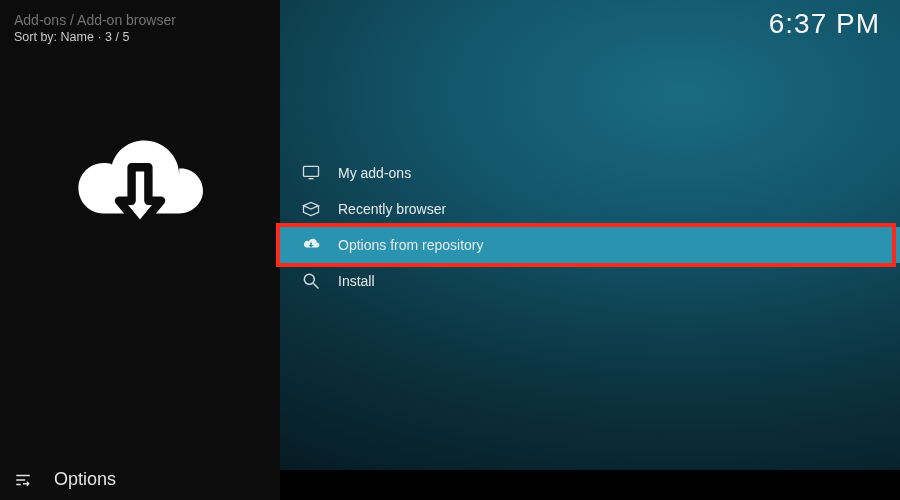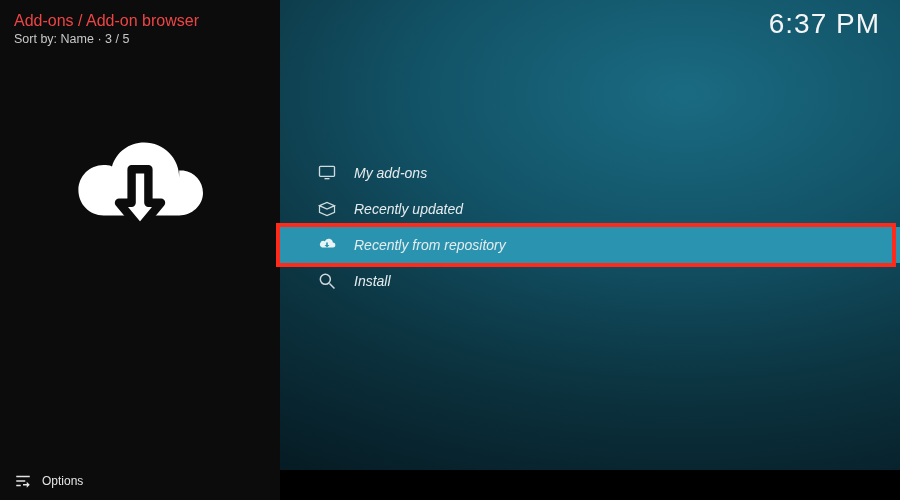--- a/index.html
+++ b/index.html
@@ -12,43 +12,43 @@
   .sidebar {
     width: 280px;
     height: 500px;
     background: #0c0c0d;
     position: relative;
     display: flex;
     flex-direction: column;
   }
   .breadcrumb {
     padding: 12px 14px 0 14px;
-    font-size: 16px;
+    font-size: 14px;
     font-weight: 300;
-    color: #ef4444;
+    color: #737373;
   }
   .sortline {
     padding: 2px 6px 0 14px;
     font-size: 12.5px;
     color: #c8c8c8;
   }
   .cloud-wrap {
     flex: 1;
     display: flex;
     align-items: flex-start;
     justify-content: center;
     padding-top: 70px;
   }
   .cloud-wrap svg { width: 140px; height: 140px; }
   .options-bar {
     display: flex;
     align-items: center;
-    gap: 10px;
+    gap: 22px;
     padding: 10px 14px;
-    font-size: 12px;
+    font-size: 18px;
     color: #e4e4e4;
     cursor: pointer;
   }
   .main {
     flex: 1;
     height: 470px;
     background: radial-gradient(ellipse 900px 520px at 65% 20%, #1a6b82 0%, #125266 30%, #0c3542 55%, #071f28 80%, #041014 100%);
     position: relative;
   }
   .clock {
@@ -63,27 +63,26 @@
   .menu {
     position: absolute;
     top: 155px;
     left: 0;
     right: 0;
   }
   .menu-item {
     display: flex;
     align-items: center;
     height: 36px;
-    padding: 0 0 0 36px;
+    padding: 0 0 0 20px;
     gap: 16px;
     font-size: 14px;
     color: #e6ecee;
     cursor: pointer;
     position: relative;
-    font-style: italic;
   }
   .menu-item .micon {
     width: 22px;
     height: 22px;
     display: flex;
     align-items: center;
     justify-content: center;
     opacity: 0.9;
   }
   .menu-item .micon svg { width: 20px; height: 20px; }
@@ -140,31 +139,31 @@
       </span>
       <span>My add-ons</span>
     </div>
 
     <div class="menu-item">
       <span class="micon">
         <svg viewBox="0 0 24 24">
             <path fill="none" stroke="#e6ecee" stroke-width="1.5" d="M3 8l9-4 9 4-9 4-9-4zm0 0v8l9 4 9-4V8"></path>
           </svg>
       </span>
-      <span>Recently updated</span>
+      <span>Recently browser</span>
     </div>
 
     <div class="menu-item selected">
       <span class="micon">
         <svg viewBox="0 0 24 24">
             <path fill="#ffffff" d="M19 15a3 3 0 000-6 5 5 0 00-9.6-1.5A4 4 0 006 15h13z"></path>
             <path fill="#2a94b0" d="M11 9h2v3h2l-3 3-3-3h2z"></path>
           </svg>
       </span>
-      <span>Recently from repository</span>
+      <span>Options from repository</span>
       <div class="highlight-box"></div>
     </div>
 
 
     <div class="menu-item">
       <span class="micon">
         <svg viewBox="0 0 24 24">
             <circle cx="10" cy="10" r="6" fill="none" stroke="#e6ecee" stroke-width="1.8"></circle>
             <line x1="15" y1="15" x2="21" y2="21" stroke="#e6ecee" stroke-width="1.8"></line>
           </svg>

